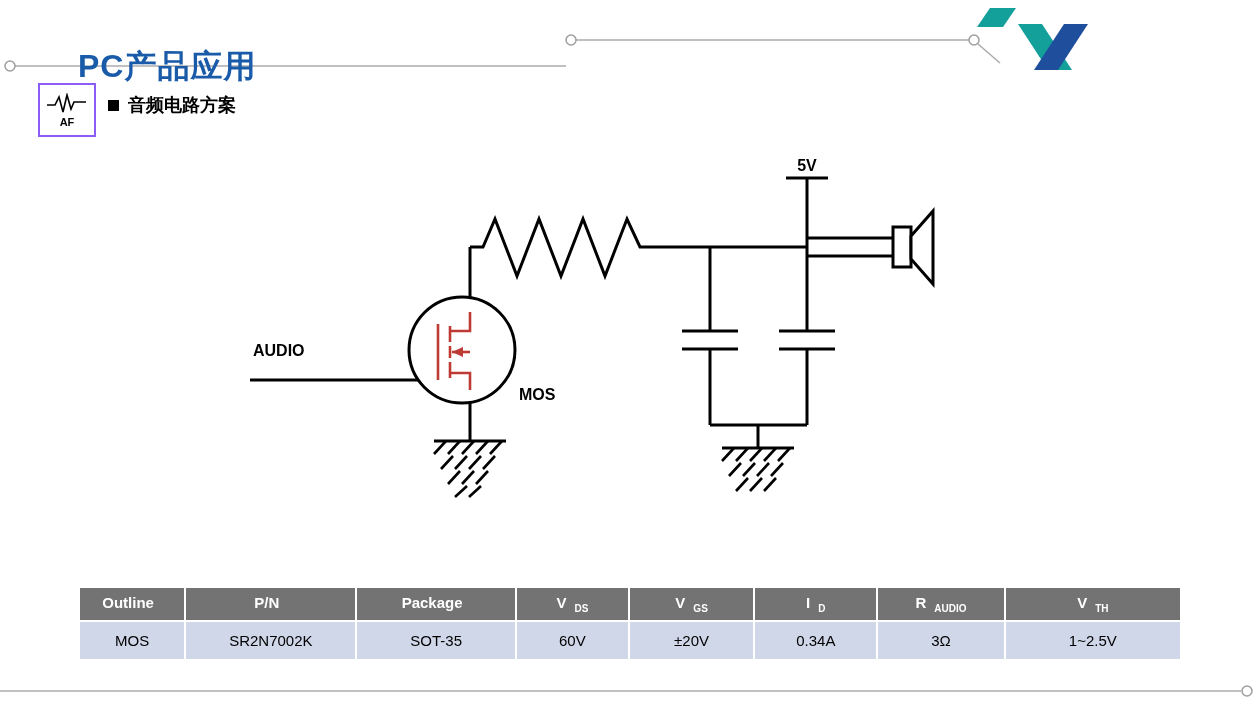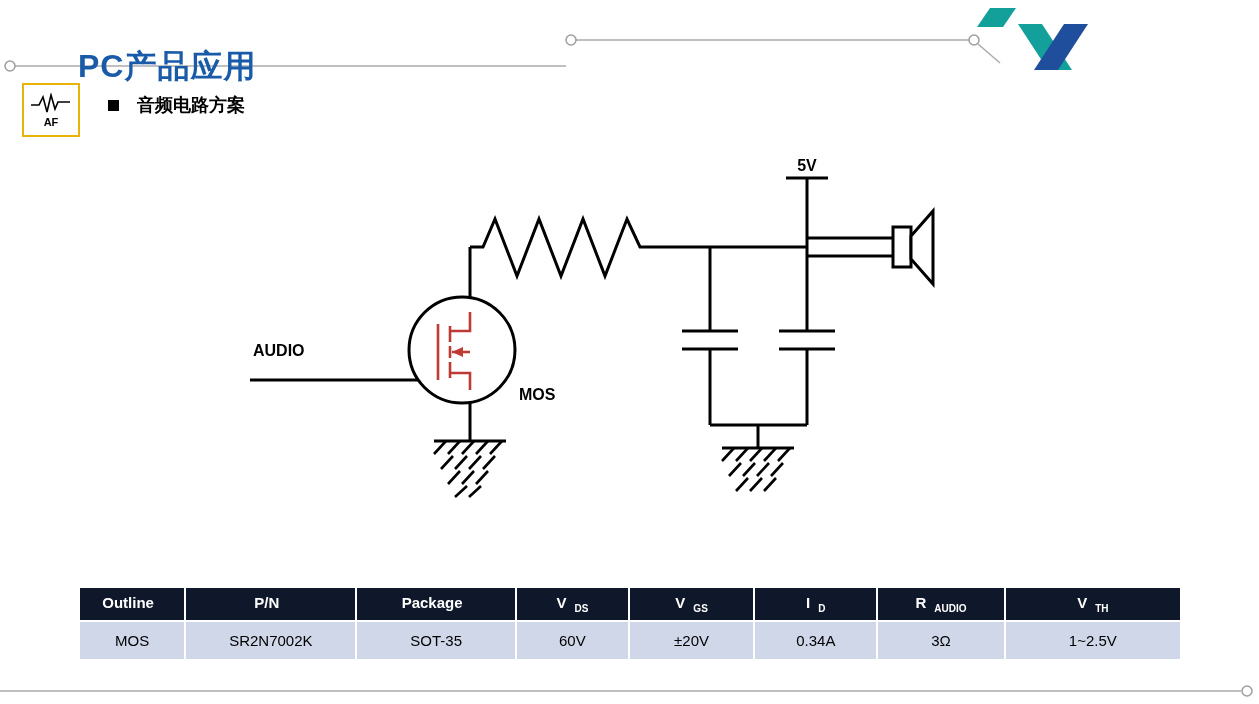--- a/index.html
+++ b/index.html
@@ -15,35 +15,35 @@
   }
   
   svg.overlay{left:0;top:0;pointer-events:none;}
   
   .logo{left:1014px;top:20px;display:flex;align-items:center;gap:9px;}
   .logo-text{display:flex;flex-direction:column;}
   .logo-cn{font-size:24px;font-weight:bold;color:#17375E;letter-spacing:2px;line-height:1.1;}
   .logo-en{font-size:10.5px;color:#44546A;letter-spacing:3.6px;margin-top:3px;}
   
   .af-box{
-    left:22px;top:83px;width:54px;height:50px;border:2px solid #eab308;background:#fff;
+    left:38px;top:83px;width:54px;height:50px;border:2px solid #8b5cf6;background:#fff;
     display:flex;flex-direction:column;align-items:center;justify-content:center;
   }
   .af-label{font-size:11px;font-weight:bold;color:#000;margin-top:1px;}
   
-  .section-heading{left:108px;top:93px;display:flex;align-items:center;gap:18px;}
+  .section-heading{left:108px;top:93px;display:flex;align-items:center;gap:9px;}
   .bullet{width:11px;height:11px;background:#000;display:inline-block;}
   .heading-text{font-size:18px;font-weight:bold;color:#000;}
   
   table.spec-table{
     left:78px;top:586px;position:absolute;border-collapse:separate;border-spacing:2px;
     table-layout:fixed;width:1104px;
   }
   table.spec-table th{
-    background:#0f172a;color:#fff;font-size:15px;font-weight:bold;height:32px;
+    background:#737373;color:#fff;font-size:15px;font-weight:bold;height:32px;
     text-align:center;vertical-align:middle;padding:0;
   }
   table.spec-table td{
     background:#D0D7E9;color:#000;font-size:15px;height:37px;
     text-align:center;vertical-align:middle;padding:0;
   }
   table.spec-table sub{font-size:10px;font-weight:bold;margin-left:8px;}
 </style>
 </head>
 <body>

